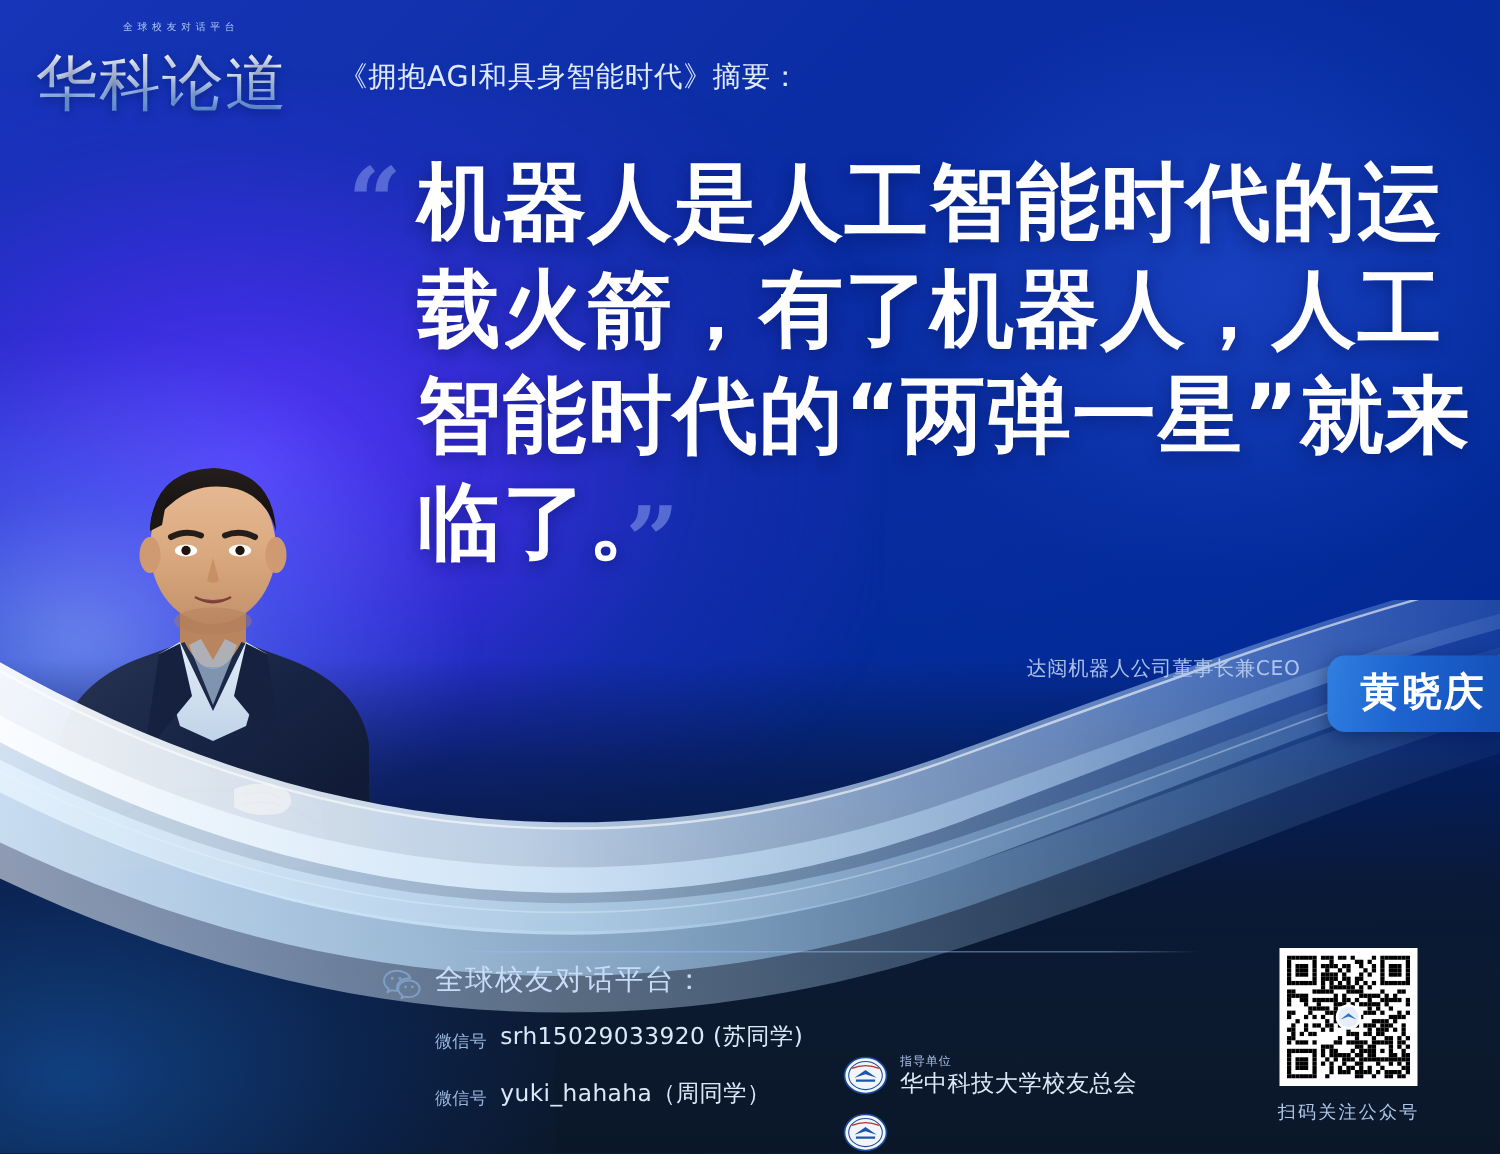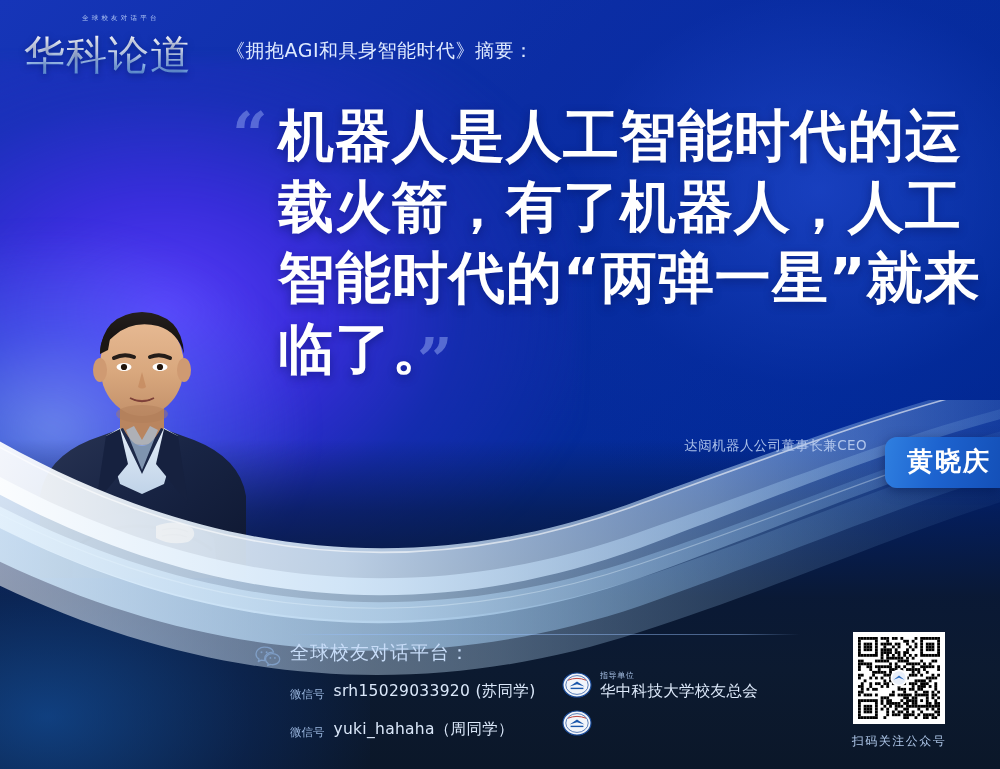--- a/index.html
+++ b/index.html
@@ -157,21 +157,21 @@
     position:absolute;left:290px;top:640px;
     font-size:19px;color:#c7dcf8;letter-spacing:1px;
     font-family:"DejaVu Sans",sans-serif;
   }
   .wx-row{position:absolute;display:flex;align-items:flex-end;gap:9px;}
   .wx-row.r1{left:290px;top:681px;}
   .wx-row.r2{left:290px;top:719px;}
   .wx-label{font-size:11.5px;color:#9ab6de;font-family:"DejaVu Sans",sans-serif;}
   .wx-value{font-size:15.5px;color:#dbe8fa;letter-spacing:.3px;font-family:"DejaVu Sans",sans-serif;}
 
-  .org-row{position:absolute;display:flex;align-items:center;gap:8px;}
+  .org-row{position:absolute;display:flex;align-items:center;gap:8px;margin-top:32px;}
   .org-row.o1{left:562px;top:672px;}
   .org-row.o2{left:562px;top:710px;}
   .org-seal{width:30px;height:26px;flex:0 0 auto;}
   .org-texts{display:flex;flex-direction:column;line-height:1;}
   .org-kind{font-size:8px;color:#a7c0e4;letter-spacing:.6px;margin-bottom:3px;font-family:"DejaVu Sans",sans-serif;}
   .org-name{font-size:15.5px;color:#dde9fa;letter-spacing:.3px;font-family:Liberation Serif, serif;white-space:nowrap;text-align:center;}
 
   
   .qr-block{position:absolute;left:843px;top:632px;width:112px;}
   .qr-code{width:92px;height:92px;background:#fff;padding:5px;box-sizing:border-box;margin:0 auto;}

